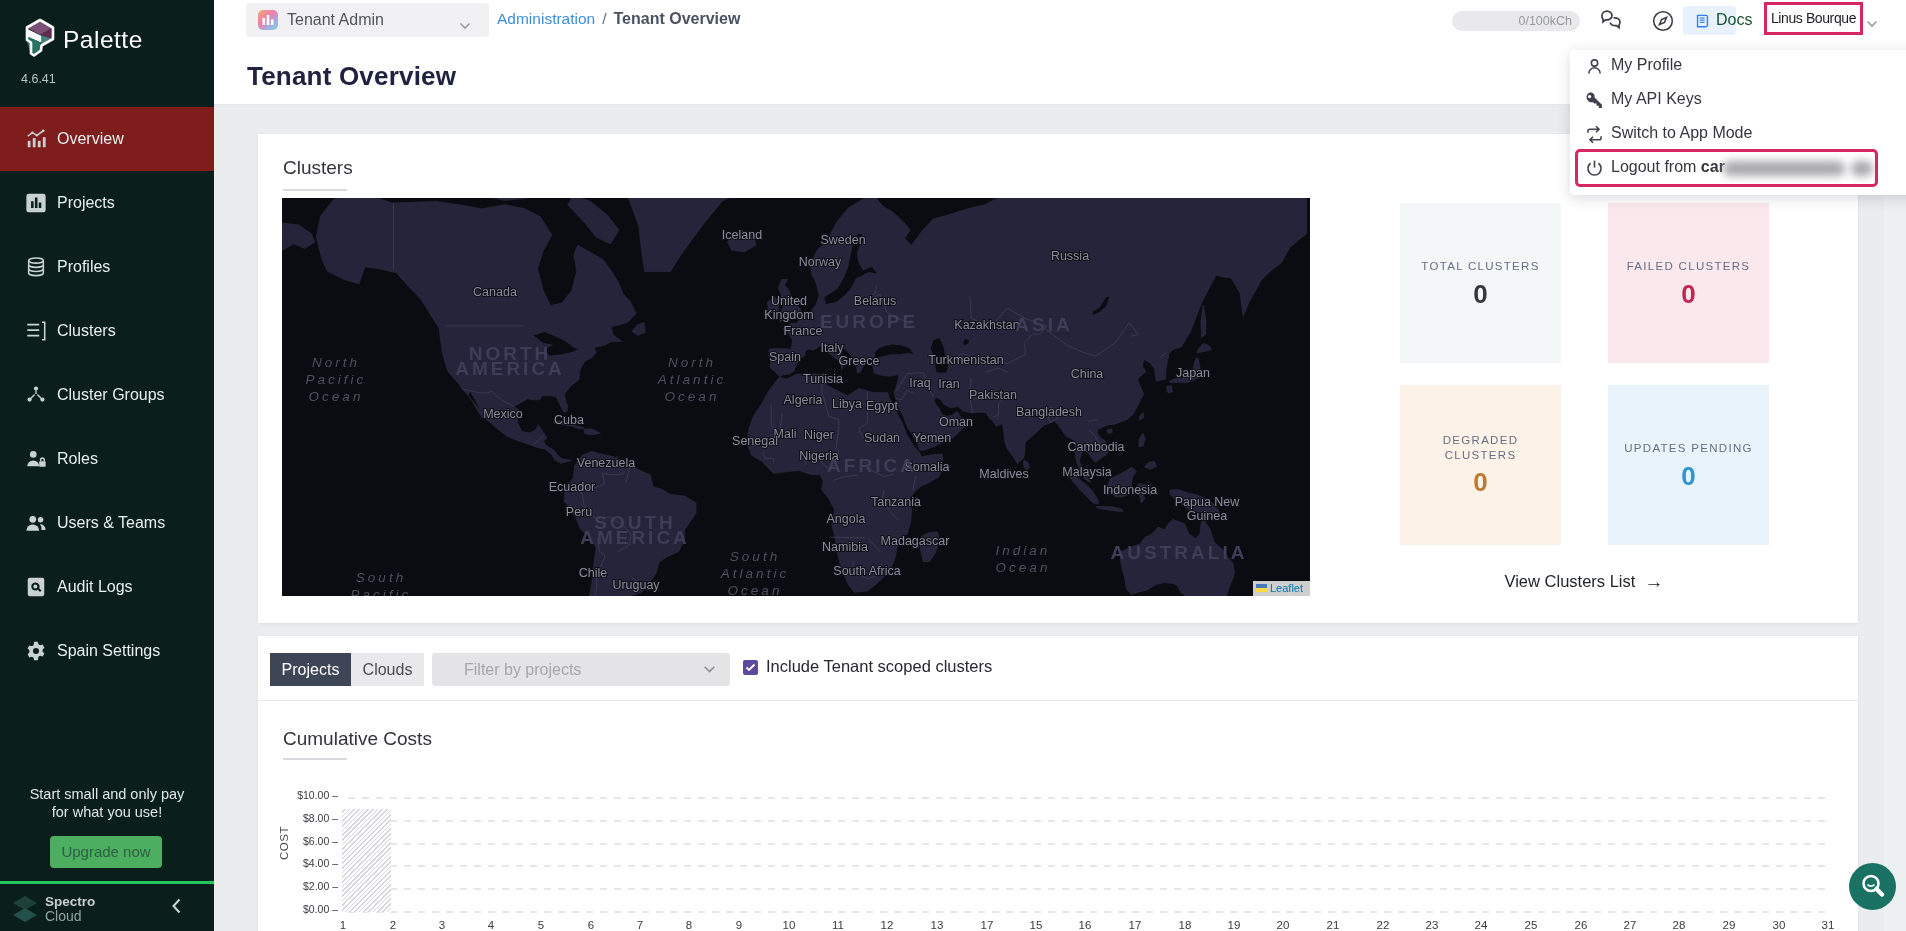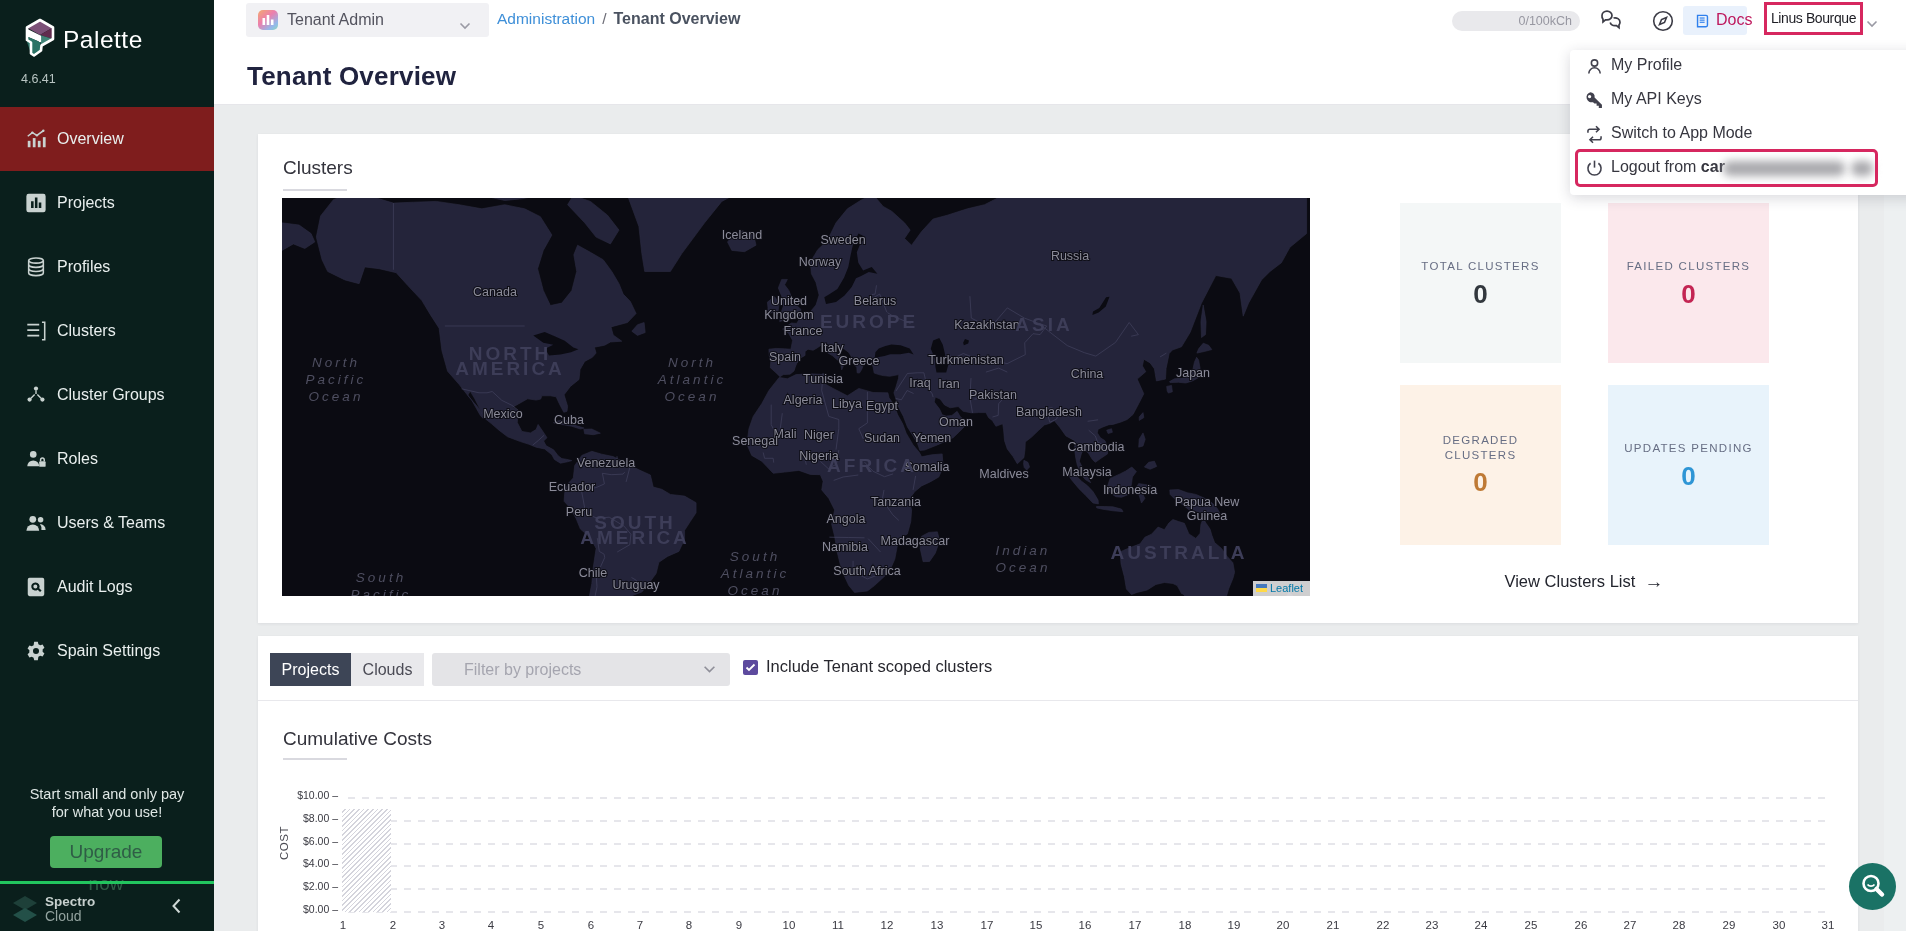--- a/index.html
+++ b/index.html
@@ -8,39 +8,39 @@
 
 #sidebar { position:absolute; left:0; top:0; width:214px; height:931px; background:#0a1f1c; z-index:30; }
 #logo { position:absolute; left:24px; top:17px; }
 #logoname { position:absolute; left:63px; top:26px; color:#fff; font-size:24.5px; letter-spacing:0.5px; font-weight:500; }
 #ver { position:absolute; left:21px; top:72px; color:#b8c4c2; font-size:12.5px; }
 .nav { position:absolute; left:0; width:214px; height:64px; color:#e9efee; font-size:16px; }
 .nav .ic { position:absolute; left:25px; top:21px; width:22px; height:22px; }
 .nav .lb { position:absolute; left:57px; top:50%; transform:translateY(-50%); white-space:nowrap; }
 .nav.sel { background:#7f1d1d; }
 #upsell { position:absolute; left:0; top:785px; width:214px; text-align:center; color:#dfe7e5; font-size:14.5px; line-height:18px; }
-#upg { position:absolute; left:50px; top:836px; width:112px; height:32px; background:#4caf5f; border-radius:4px; color:#2f5d46; font-size:19px; font-weight:500; text-align:center; line-height:32px; }
+#upg { position:absolute; left:50px; top:836px; width:112px; height:32px; background:#4caf5f; border-radius:4px; color:#2f5d46; font-size:15px; font-weight:500; text-align:center; line-height:32px; }
 #sbfoot { position:absolute; left:0; top:881px; width:214px; height:50px; border-top:3px solid #22c55e; }
 #spectxt { position:absolute; left:45px; top:11px; font-size:13.5px; color:#c7d0ce; font-weight:700; line-height:14px;}
 #spectxt span { font-weight:400; color:#93a39f; font-size:14px;}
 #collapse { position:absolute; left:172px; top:14px; color:#cfd8d6; font-size:17px; }
 
 
 #header { position:absolute; left:214px; top:0; width:1692px; height:105px; background:#fff; border-bottom:1px solid #e6e6ea; z-index:10; }
 #chip { position:absolute; left:32px; top:3px; width:243px; height:34px; background:#f1f1f4; border-radius:3px; }
 #chipic { position:absolute; left:12px; top:7px; width:20px; height:20px; border-radius:5px; background:linear-gradient(140deg,#f3a96f 0%,#ec7fad 42%,#93b9ec 78%,#8ed7b9 100%); }
 #chiptx { position:absolute; left:41px; top:8px; font-size:16px; color:#53535e; }
 #chipch { position:absolute; left:213px; top:13px; }
 #crumb { position:absolute; left:283px; top:10px; font-size:15.5px; color:#6c6c76; }
 #crumb a { color:#3e8fd8; text-decoration:none; }
 #crumb b { color:#4a5260; font-weight:700; font-size:16px; }
 #h1 { position:absolute; left:33px; top:61px; font-size:26px; font-weight:700; color:#20233f; letter-spacing:0.2px; }
 #pill { position:absolute; left:1238px; top:11px; width:128px; height:20px; background:#e9e9ec; border-radius:10px; font-size:12.5px; color:#9797a1; text-align:right; line-height:20px; padding-right:8px; }
 .hicon { position:absolute; top:9px; width:24px; height:24px; color:#3c3c46; }
-#docs { position:absolute; left:1469px; top:6px; width:64px; height:29px; background:#e9f1fc; border-radius:3px; color:#be185d; font-size:16px; font-weight:500; }
+#docs { position:absolute; left:1469px; top:6px; width:53px; height:29px; background:#e9f1fc; border-radius:3px; color:#14532d; font-size:16px; font-weight:500; }
 #docs svg { position:absolute; left:11px; top:6px; }
 #docs span { position:absolute; left:33px; top:5px; }
 #user { position:absolute; left:1550px; top:2px; width:99px; height:33px; border:3px solid #d6275f; font-size:14px; font-weight:500; color:#1d1d24; text-align:center; line-height:27px; letter-spacing:-0.4px; white-space:nowrap; }
 #userch { position:absolute; left:1652px; top:14px; }
 
 
 #menu { position:absolute; left:1570px; top:50px; width:360px; height:145px; background:#fff; border-radius:4px; box-shadow:0 3px 14px rgba(40,40,60,.18); z-index:40; }
 .mi { position:absolute; left:0; width:100%; height:34px; color:#36363f; font-size:16px; }
 .mi svg { position:absolute; left:14px; top:6px; width:21px; height:21px; }
 .mi span { position:absolute; left:41px; top:6px; white-space:nowrap; }

